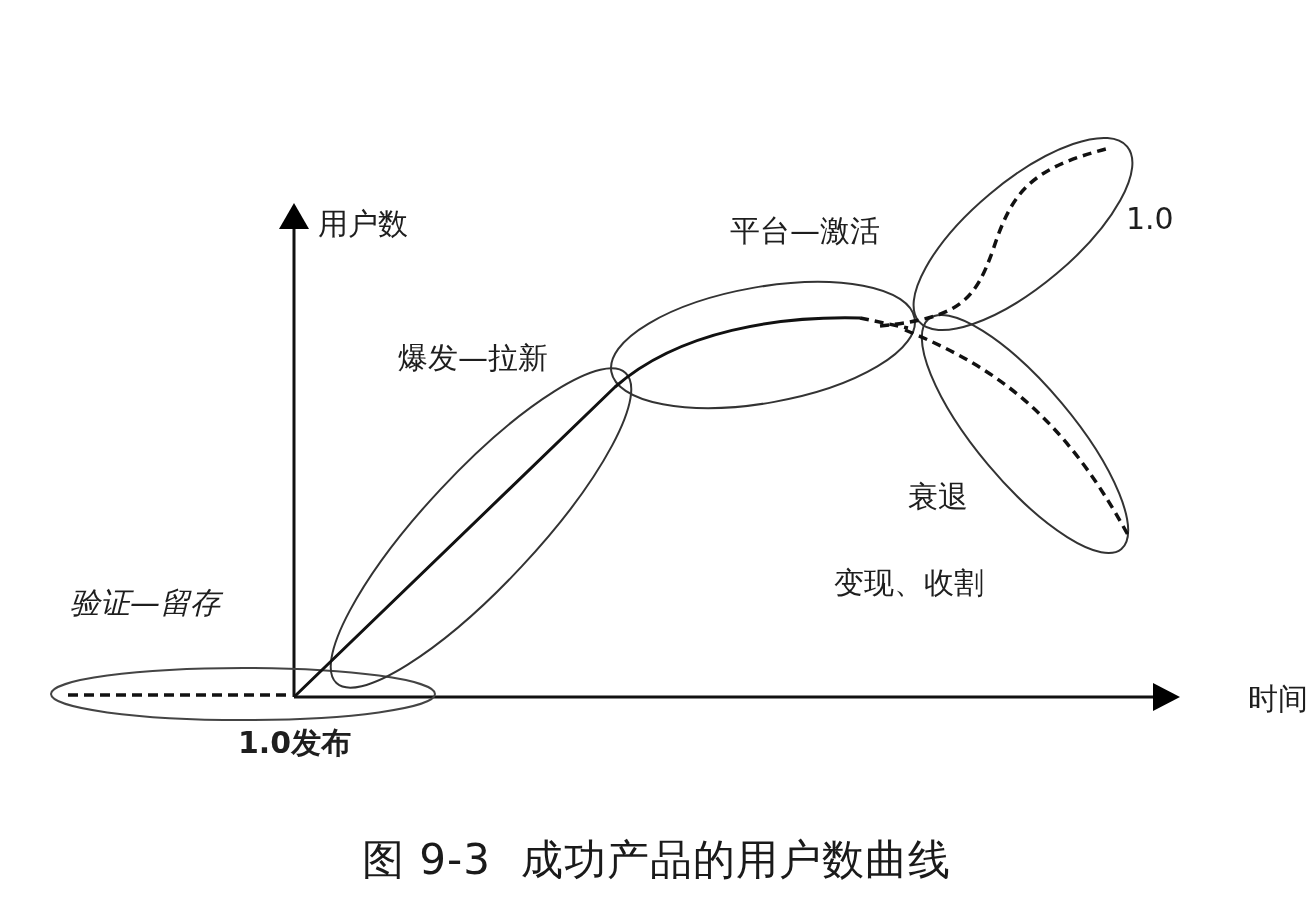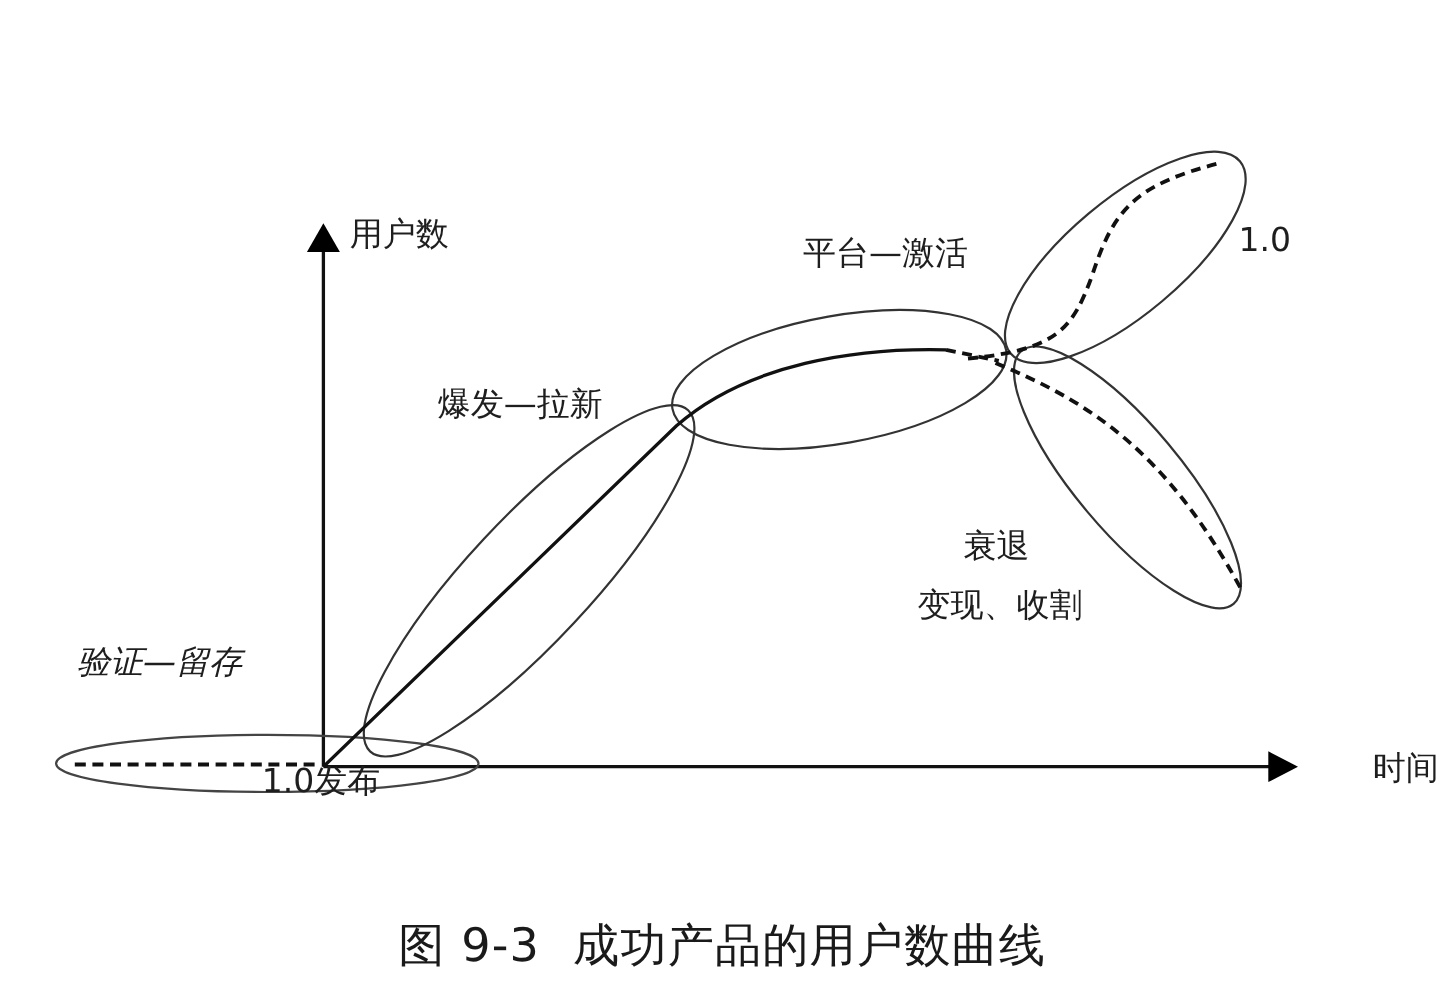--- a/index.html
+++ b/index.html
@@ -49,26 +49,26 @@
 
   <path d="M 294 697 L 615 387 C 680 330, 780 316, 860 318" fill="none" stroke="#111" stroke-width="3"></path>
 
   <path d="M 860 318 L 908 328" fill="none" stroke="#111" stroke-width="3.5" stroke-dasharray="9,6"></path>
 
   <path d="M 880 326 C 960 318, 975 300, 993 250 C 1012 192, 1030 168, 1110 148" fill="none" stroke="#111" stroke-width="3.5" stroke-dasharray="9,6"></path>
 
   <path d="M 905 330 C 990 365, 1060 410, 1128 535" fill="none" stroke="#111" stroke-width="3.5" stroke-dasharray="9,6"></path>
 </svg>
 
-<div class="label" style="left:318px; top:199px;">用户数</div>
+<div class="label" style="left:318px; top:209px;">用户数</div>
 <div class="label" style="left:1248px; top:684px;">时间</div>
 
 <div class="label" style="left:70px; top:588px;font-style:italic;">验证—留存</div>
-<div class="label" style="left:238px; top:696px;">1.0发布</div>
-<div class="label" style="left:398px; top:353px;">爆发—拉新</div>
+<div class="label" style="left:238px; top:728px;font-weight:bold;">1.0发布</div>
+<div class="label" style="left:398px; top:343px;">爆发—拉新</div>
 <div class="label" style="left:730px; top:216px;">平台—激活</div>
 <div class="label" style="left:1126px; top:204px;">1.0</div>
-<div class="label" style="left:876px; top:482px;">衰退</div>
-<div class="label" style="left:834px; top:536px;">变现、收割</div>
+<div class="label" style="left:908px; top:482px;">衰退</div>
+<div class="label" style="left:834px; top:568px;">变现、收割</div>
 
 <div class="caption">
   <span class="num">图 9-3</span><span>成功产品的用户数曲线</span>
 </div>
 
 </body></html>

